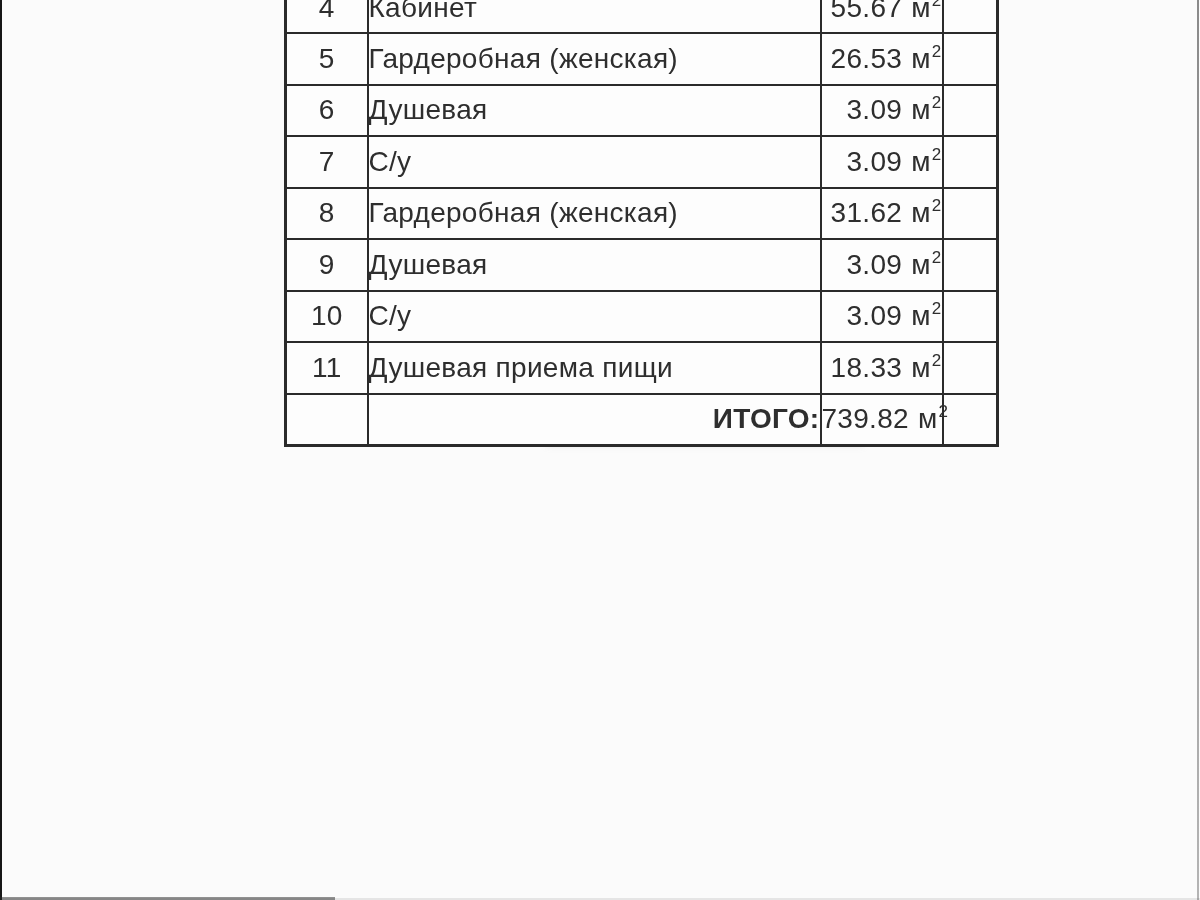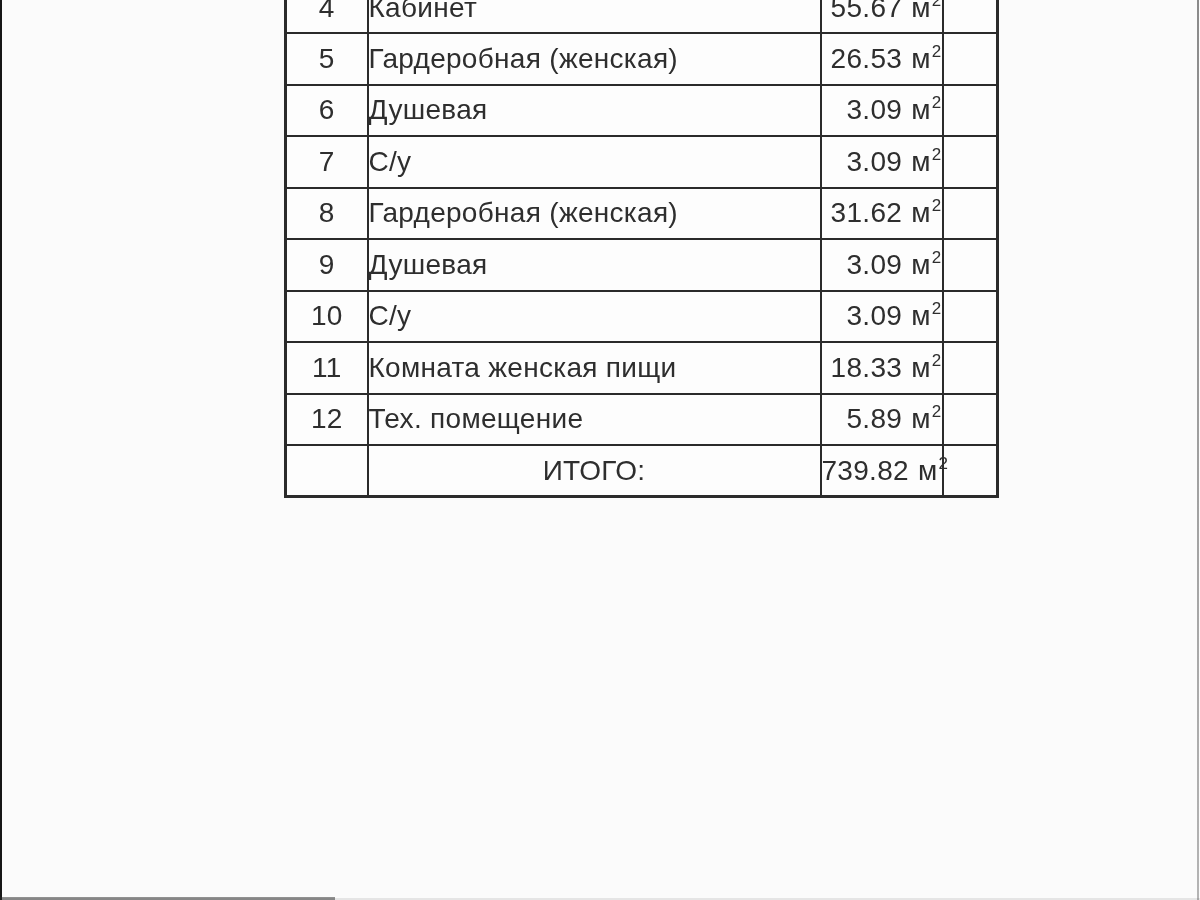--- a/index.html
+++ b/index.html
@@ -64,21 +64,21 @@
     font-size: 28px;
     color: #2e2e2e;
     white-space: nowrap;
     vertical-align: middle;
     padding: 0;
     letter-spacing: 0.3px;
   }
   td.c-no   { text-align: center; }
   td.c-name { text-align: left; padding-left: 17px; }
   td.c-area { text-align: right; padding-right: 11px; }
-  td.c-total{ text-align: center; padding-right: 14px; }
+  td.c-total{ text-align: right; padding-right: 14px; font-weight: bold; }
   .unit { margin-left: 9px; }
   .sup {
     display: inline-block;
     font-size: 17px;
     transform: translateY(-11px);
     margin-left: 1px;
   }
 </style>
 </head>
 <body>
@@ -136,28 +136,22 @@
           <td class="c-blank"></td>
         </tr>
         <tr class="row">
           <td class="c-no">10</td>
           <td class="c-name">С/у</td>
           <td class="c-area"><span class="val">3.09</span><span class="unit">м</span><span class="sup">2</span></td>
           <td class="c-blank"></td>
         </tr>
         <tr class="row">
           <td class="c-no">11</td>
-          <td class="c-name">Комната женская пищи</td>
+          <td class="c-name">Душевая приема пищи</td>
           <td class="c-area"><span class="val">18.33</span><span class="unit">м</span><span class="sup">2</span></td>
-          <td class="c-blank"></td>
-        </tr>
-        <tr class="row">
-          <td class="c-no">12</td>
-          <td class="c-name">Тех. помещение</td>
-          <td class="c-area"><span class="val">5.89</span><span class="unit">м</span><span class="sup">2</span></td>
           <td class="c-blank"></td>
         </tr>
       </tbody>
     <tbody>
       <tr class="row total-row">
         <td class="c-no"></td>
         <td class="c-name c-total">ИТОГО:</td>
         <td class="c-area"><span class="val">739.82</span><span class="unit">м</span><span class="sup">2</span></td>
         <td class="c-blank"></td>
       </tr>

